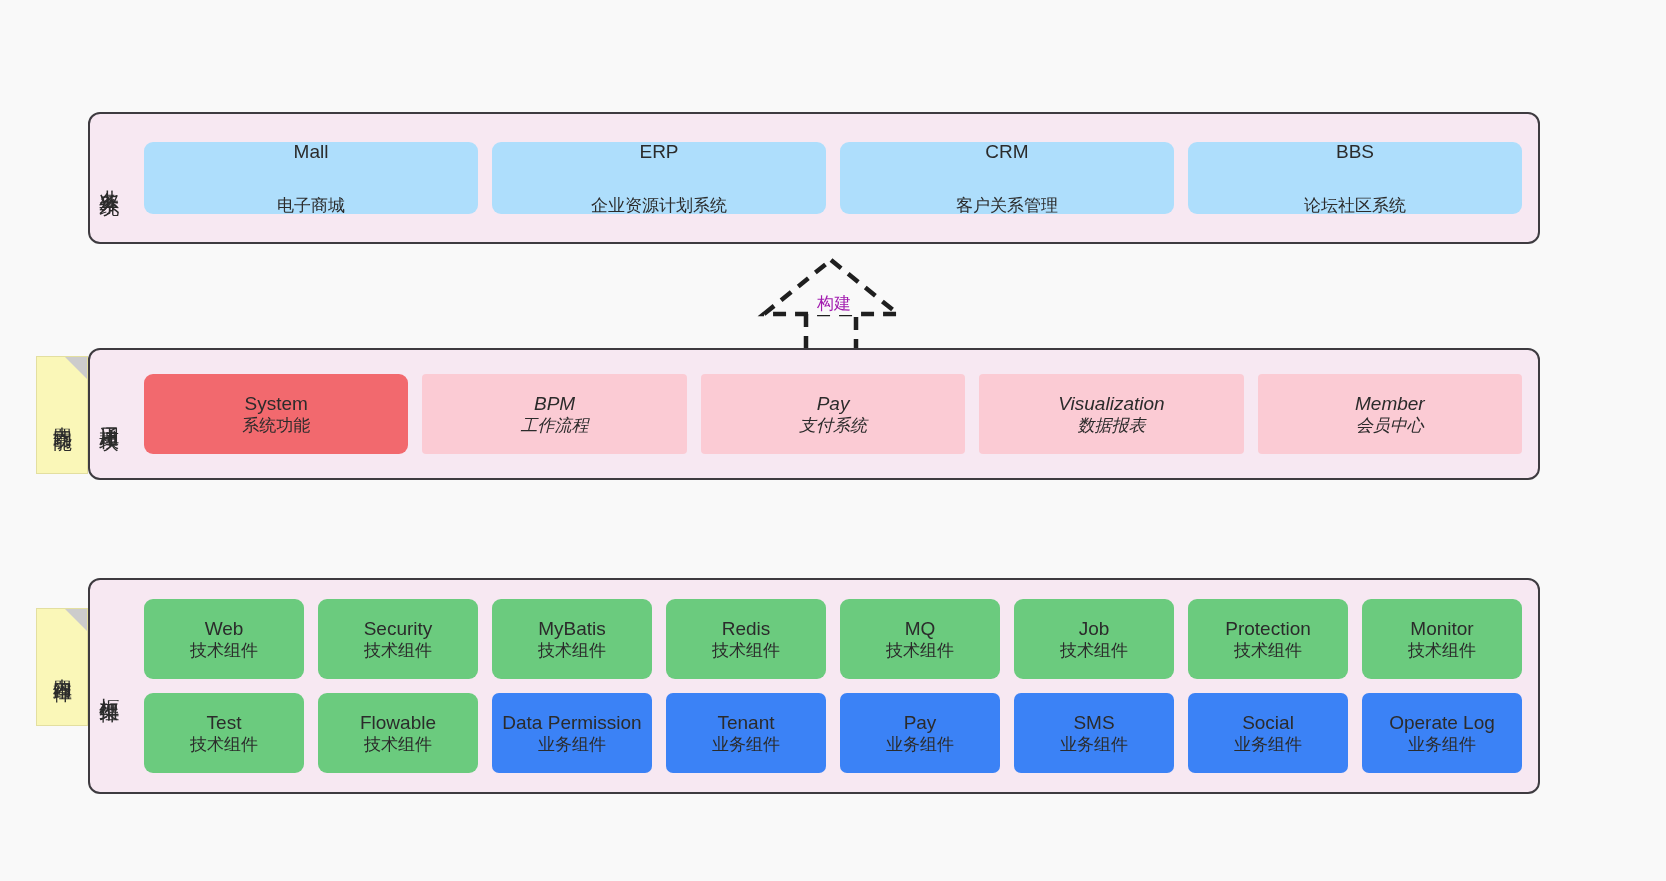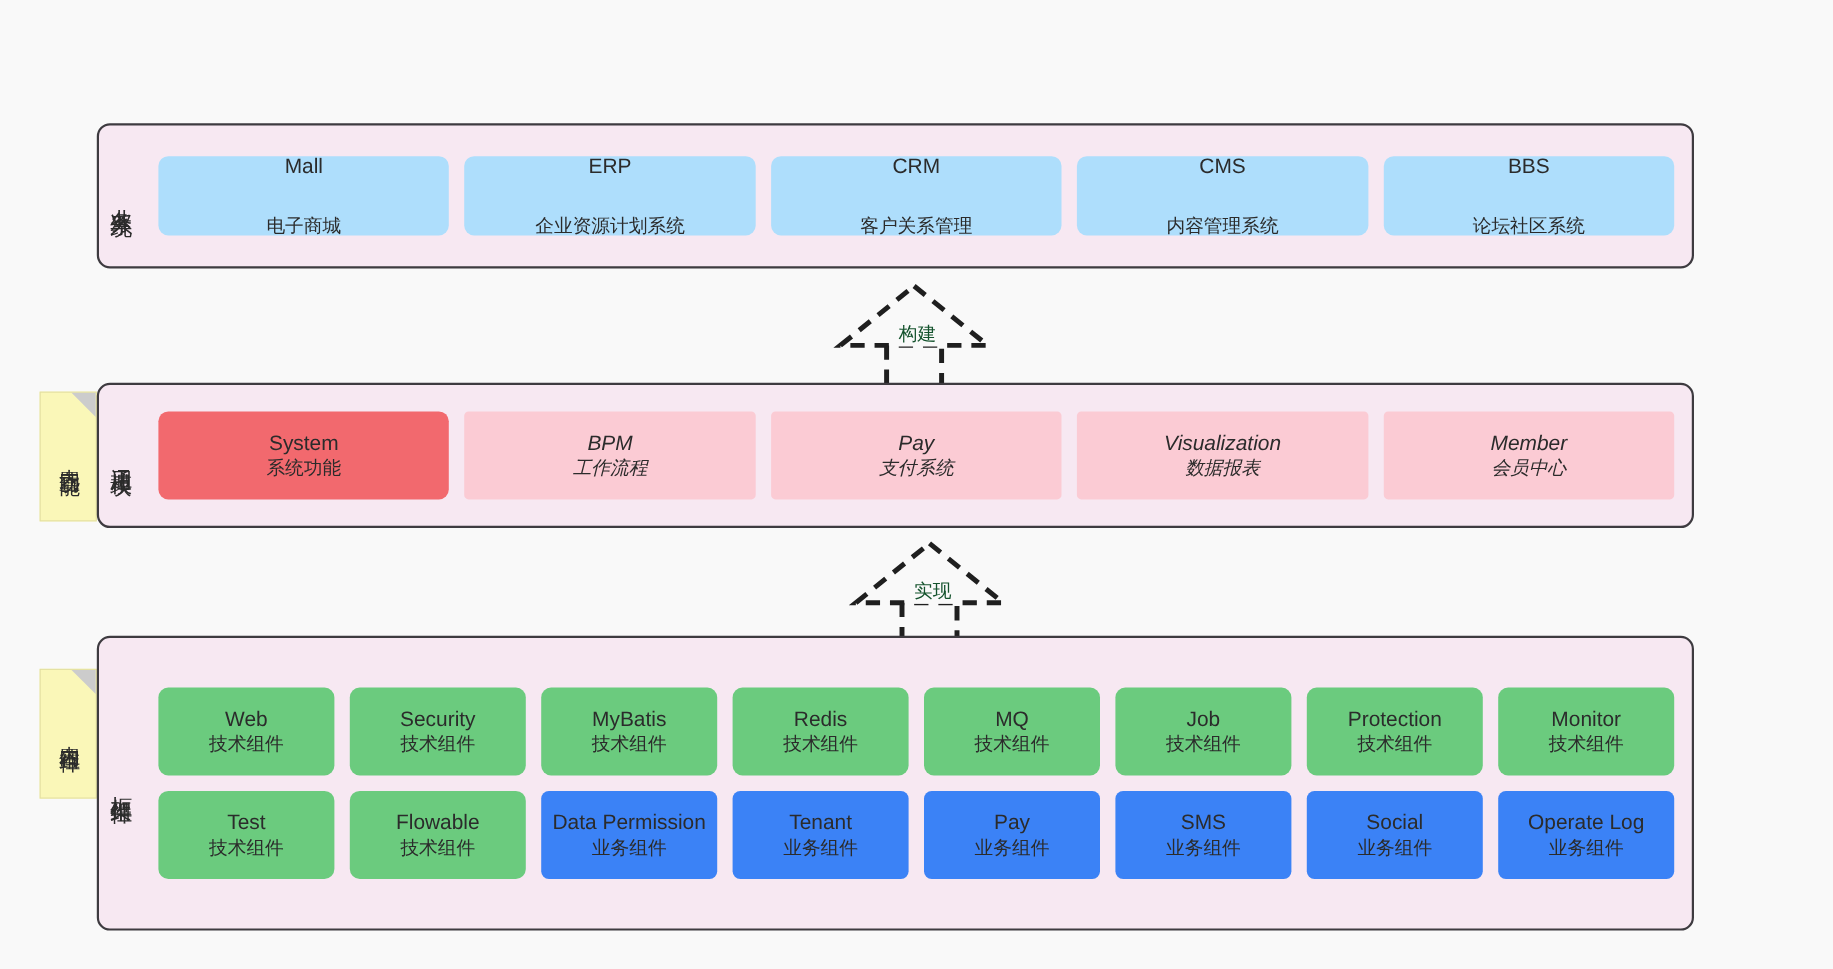--- a/index.html
+++ b/index.html
@@ -71,21 +71,21 @@
   .box.lgreen { background: #3b82f6; border-radius: 7px; }
 
   
   #layer-business  { left: 88px;  top: 112px; width: 1452px; height: 132px; }
   #layer-business .layer-body { padding: 0 16px; }
   #layer-business .box { height: 72px; }
 
   #layer-common    { left: 88px;  top: 348px; width: 1452px; height: 132px; }
   #layer-common .box { height: 80px; }
 
-  #layer-framework { left: 88px;  top: 578px; width: 1452px; height: 268px; }
+  #layer-framework { left: 88px;  top: 578px; width: 1452px; height: 216px; }
   #layer-framework .box { height: 80px; }
 
   
   .sticky {
     position: absolute;
     width: 52px;
     background: #FAF7B8;
     border: 1px solid #E3DFA0;
     display: flex;
     align-items: center;
@@ -108,21 +108,21 @@
   }
   #sticky-common    { left: 36px; top: 356px; height: 118px; }
   #sticky-framework { left: 36px; top: 608px; height: 118px; }
 
   
   .uml { position: absolute; }
   .uml svg { display: block; overflow: visible; }
   .uml-label {
     position: absolute;
     font-size: 17px;
-    color: #14532d;
+    color: #a21caf;
     background: #F9F9F9;
     padding: 0 3px;
     white-space: nowrap;
     user-select: none;
   }
   #uml-build   { left: 756px; top: 254px; }
   #uml-build .uml-label   { left: 58px; top: 38px; }
   #uml-impl    { left: 770px; top: 488px; }
   #uml-impl .uml-label    { left: 58px; top: 38px; }
 </style>
@@ -141,24 +141,20 @@
         </div>
         <div class="box blue">
           <span class="t1">ERP</span>
           <span class="t2">企业资源计划系统</span>
         </div>
         <div class="box blue">
           <span class="t1">CRM</span>
           <span class="t2">客户关系管理</span>
         </div>
         <div class="box blue">
-          <span class="t1">CMS</span>
-          <span class="t2">内容管理系统</span>
-        </div>
-        <div class="box blue">
           <span class="t1">BBS</span>
           <span class="t2">论坛社区系统</span>
         </div>
       </div>
     </div>
   </div>
 
   <div class="uml" id="uml-build">
     <svg width="150" height="100" viewBox="0 0 150 100">
       <path d="M 75 6 L 142 60 L 8 60 Z" fill="none" stroke="#1F1F1F" stroke-width="4.5" stroke-dasharray="13 9" stroke-linecap="butt" stroke-linejoin="miter"></path>
@@ -193,27 +189,20 @@
           <span class="t2">数据报表</span>
         </div>
         <div class="box pink">
           <span class="t1">Member</span>
           <span class="t2">会员中心</span>
         </div>
       </div>
     </div>
   </div>
 
-  <div class="uml" id="uml-impl">
-    <svg width="150" height="100" viewBox="0 0 150 100">
-      <path d="M 75 6 L 142 60 L 8 60 Z" fill="none" stroke="#1F1F1F" stroke-width="4.5" stroke-dasharray="13 9" stroke-linecap="butt" stroke-linejoin="miter"></path>
-      <path d="M 50 60 L 50 98 L 100 98 L 100 60" fill="none" stroke="#1F1F1F" stroke-width="4.5" stroke-dasharray="13 9" stroke-linecap="butt"></path>
-    </svg>
-    <span class="uml-label">实现</span>
-  </div>
 
   <div class="sticky" id="sticky-framework">
     <span class="fold"></span>
     <span>内置组件</span>
   </div>
 
   <div class="layer" id="layer-framework">
     <div class="layer-title">框架组件</div>
     <div class="layer-body">
 

